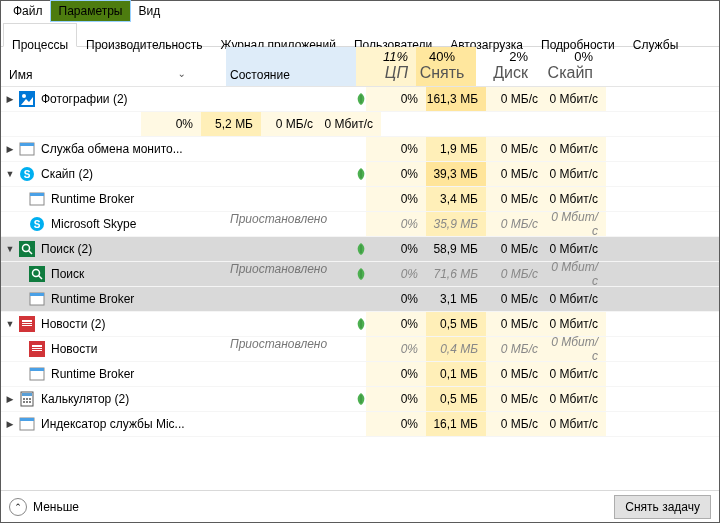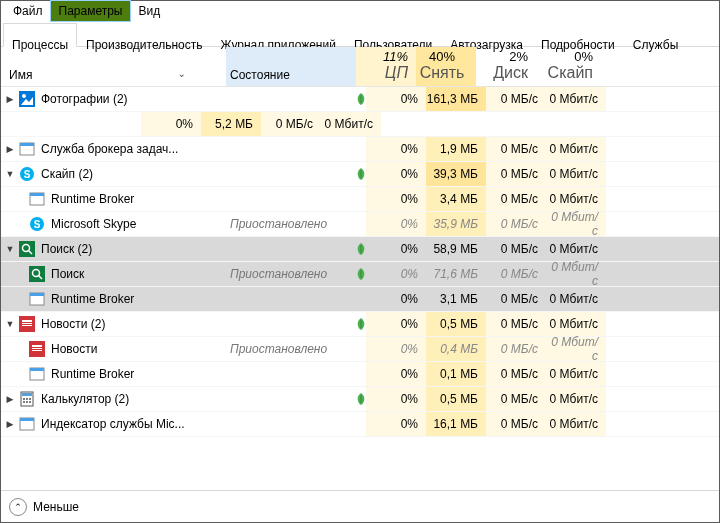--- a/index.html
+++ b/index.html
@@ -21,21 +21,21 @@
   .col-name .expander { position: absolute; right: 40px; top: 0; font-size: 10px; color: #555; }
   .col-status { width: 130px; padding-bottom: 4px; background: #deecf9; height: 100%; display: flex; align-items: flex-end; padding-left: 4px; }
   .col-num { width: 60px; text-align: right; padding-right: 8px; padding-bottom: 4px; height: 100%; display: flex; flex-direction: column; justify-content: flex-end; }
   .col-num .pct { font-size: 13px; }
   .col-num .lbl { font-size: 16px; color: #555; }
   .col-num.head-cpu { background: #fff4ce; font-style: italic; }
   .col-num.head-mem { background: #ffe79e; align-items: center; }
   .rows { flex: 1; overflow: hidden; font-size: 12px; }
   .row { display: flex; height: 25px; align-items: center; border-bottom: 1px solid #f5f5f5; }
   .row .cell-name { width: 225px; display: flex; align-items: center; padding-left: 4px; white-space: nowrap; overflow: hidden; }
-  .row .cell-status { width: 130px; padding-left: 4px; color: #777; font-style: italic; height: 100%; display: flex; align-items: center; }
+  .row .cell-status { width: 130px; padding-left: 4px; color: #777; font-style: italic; height: 100%; display: flex; align-items: flex-start; }
   .row .cell-status.normal { font-style: normal; color: #000; }
   .row .leaf { width: 10px; height: 100%; display: flex; align-items: center; justify-content: center; }
   .row .leaf svg { width: 10px; height: 12px; }
   .row .cell-num { width: 60px; text-align: right; padding-right: 8px; height: 100%; display: flex; align-items: center; justify-content: flex-end; }
   .row .cell-num.suspended { color: #888; font-style: italic; }
   .bg-y1 { background: #fff9e3; }
   .bg-y2 { background: #ffefb8; }
   .bg-y3 { background: #ffe59a; }
   .row.selected { background: #d9d9d9; }
   .row.selected .cell-num { background: transparent !important; }
@@ -128,21 +128,21 @@
       </div>
       <div class="row">
         <div class="cell-name">
           <span class="expand">▶</span>
           <span class="proc-icon">
             <svg viewBox="0 0 16 16">
               <rect x="1" y="2" width="14" height="12" fill="#fff" stroke="#888"></rect>
               <rect x="1" y="2" width="14" height="3" fill="#4aa0e6"></rect>
             </svg>
           </span>
-          <span>Служба брокера задач...</span>
+          <span>Служба обмена монито...</span>
         </div>
         <div class="cell-status normal"></div>
         <div class="leaf"></div>
         <div class="cell-num bg-y1">0%</div>
         <div class="cell-num bg-y2">1,9 МБ</div>
         <div class="cell-num bg-y1">0 МБ/с</div>
         <div class="cell-num bg-y1 wide">0 Мбит/с</div>
       </div>
       <div class="row">
         <div class="cell-name">
@@ -379,14 +379,15 @@
         <div class="cell-num bg-y1">0 МБ/с</div>
         <div class="cell-num bg-y1 wide">0 Мбит/с</div>
       </div>
     </div>
 
   <div class="footer">
     <div class="less">
       <span class="circle">⌃</span>
       <span>Меньше</span>
     </div>
+    <button class="endtask">Снять задачу</button>
   </div>
 </div>
 
 </body></html>

